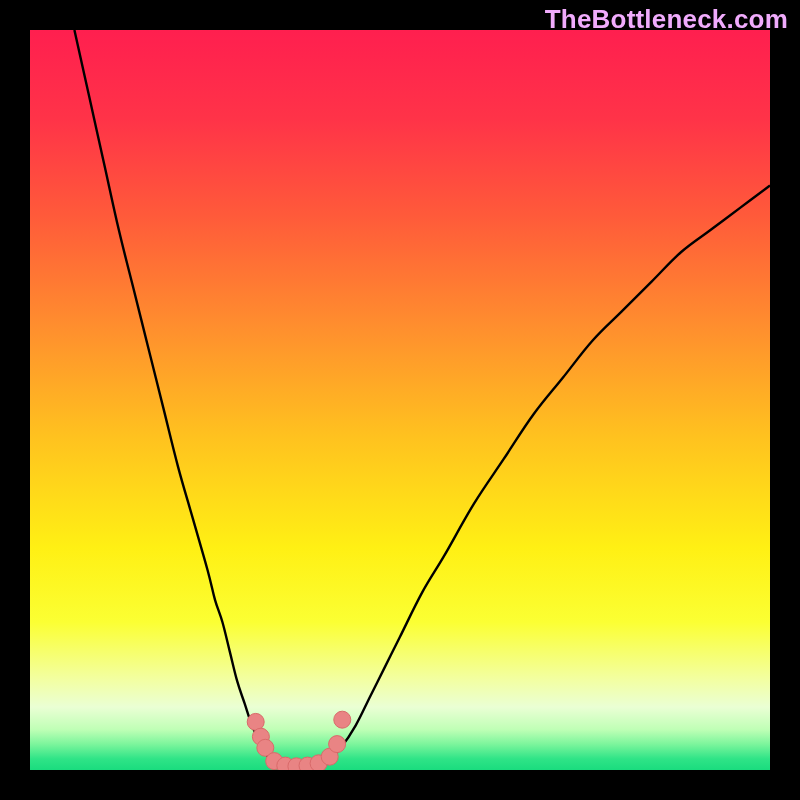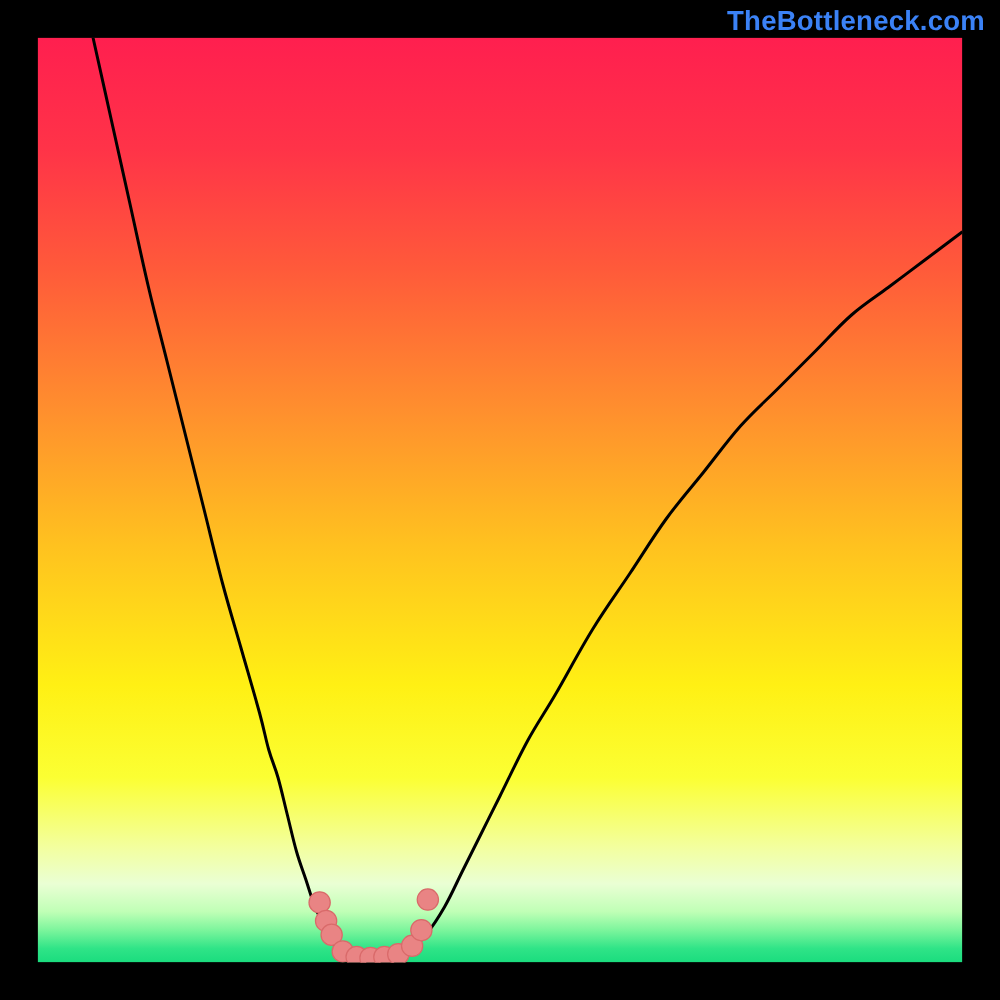--- a/index.html
+++ b/index.html
@@ -26,22 +26,22 @@
     overflow: hidden;
   }
   .gradient {
     position: absolute;
     left: 0; top: 0; right: 0; bottom: 0;
   }
   .attribution {
     position: absolute;
     top: 4px;
     right: 12px;
-    color: #3b82f6;
-    font-size: 22px;
+    color: #f0abfc;
+    font-size: 26px;
     font-weight: 600;
     letter-spacing: 0.2px;
   }
   svg.curves {
     position: absolute;
     left: 0; top: 0;
     width: 740px; height: 740px;
     overflow: visible;
   }
 </style>

